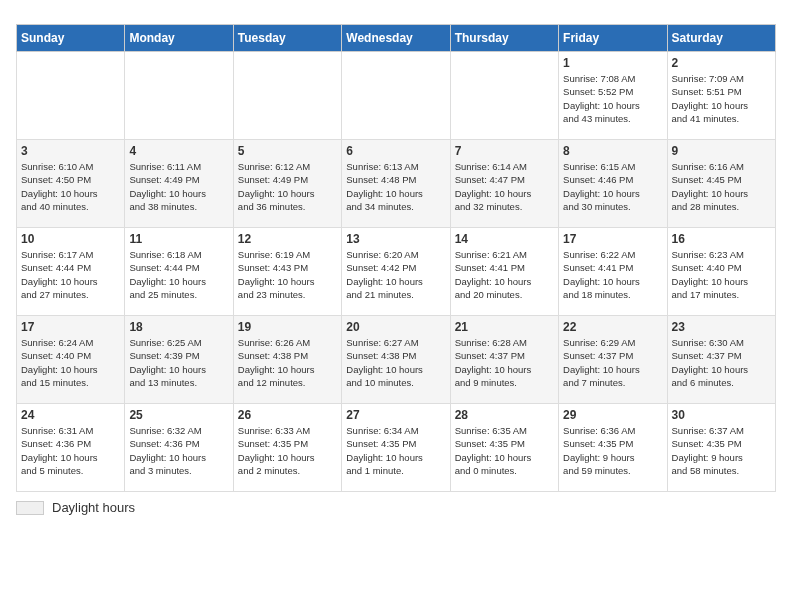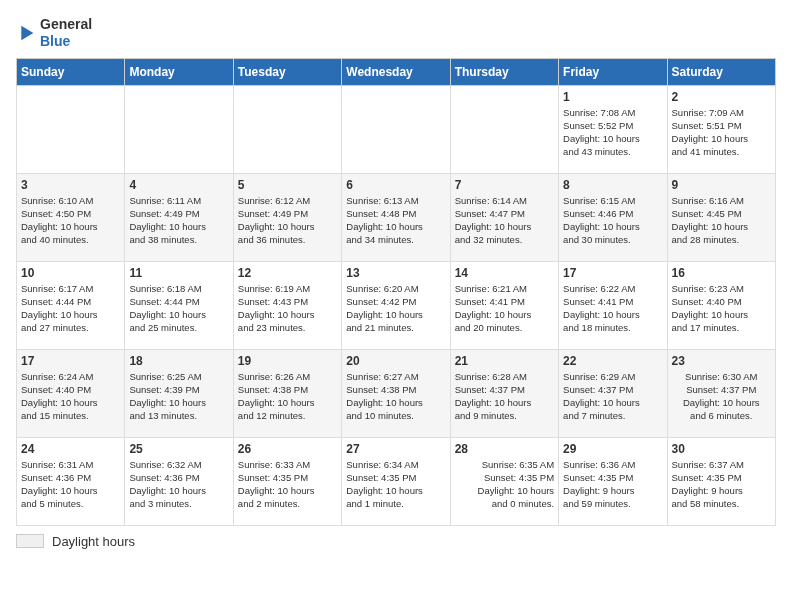--- a/index.html
+++ b/index.html
@@ -97,29 +97,20 @@
       height: 14px;
       background: #f0f0f0;
       border: 1px solid #ccc;
       display: inline-block;
     }
   </style>
 </head>
 <body>
 
 <div class="header">
-  <div class="logo">
-    <svg class="logo-arrow" viewBox="0 0 30 30" xmlns="http://www.w3.org/2000/svg">
-      <polygon points="8,4 26,15 8,26" fill="#2a6db5"></polygon>
-    </svg>
-    <div class="logo-text">
-      <span class="general">General</span>
-      <span class="blue">Blue</span>
-    </div>
-  </div>
 </div>
 
 <table class="calendar">
   <thead>
     <tr>
     <th>Sunday</th>
         <th>Monday</th>
         <th>Tuesday</th>
         <th>Wednesday</th>
         <th>Thursday</th>
@@ -289,21 +280,21 @@
         </td>
         <td>
           <span class="day-num">22</span>
           <div class="day-info" style="white-space: pre-line;">Sunrise: 6:29 AM
 Sunset: 4:37 PM
 Daylight: 10 hours
 and 7 minutes.</div>
         </td>
         <td>
           <span class="day-num">23</span>
-          <div class="day-info" style="white-space: pre-line; text-align: center;">Sunrise: 6:30 AM
+          <div class="day-info" style="white-space: pre-line;">Sunrise: 6:30 AM
 Sunset: 4:37 PM
 Daylight: 10 hours
 and 6 minutes.</div>
         </td>
       </tr>
       <tr>
         <td>
           <span class="day-num">24</span>
           <div class="day-info" style="white-space: pre-line;">Sunrise: 6:31 AM
 Sunset: 4:36 PM
@@ -326,21 +317,21 @@
         </td>
         <td>
           <span class="day-num">27</span>
           <div class="day-info" style="white-space: pre-line;">Sunrise: 6:34 AM
 Sunset: 4:35 PM
 Daylight: 10 hours
 and 1 minute.</div>
         </td>
         <td>
           <span class="day-num">28</span>
-          <div class="day-info" style="white-space: pre-line; text-align: right;">Sunrise: 6:35 AM
+          <div class="day-info" style="white-space: pre-line;">Sunrise: 6:35 AM
 Sunset: 4:35 PM
 Daylight: 10 hours
 and 0 minutes.</div>
         </td>
         <td>
           <span class="day-num">29</span>
           <div class="day-info" style="white-space: pre-line;">Sunrise: 6:36 AM
 Sunset: 4:35 PM
 Daylight: 9 hours
 and 59 minutes.</div>

